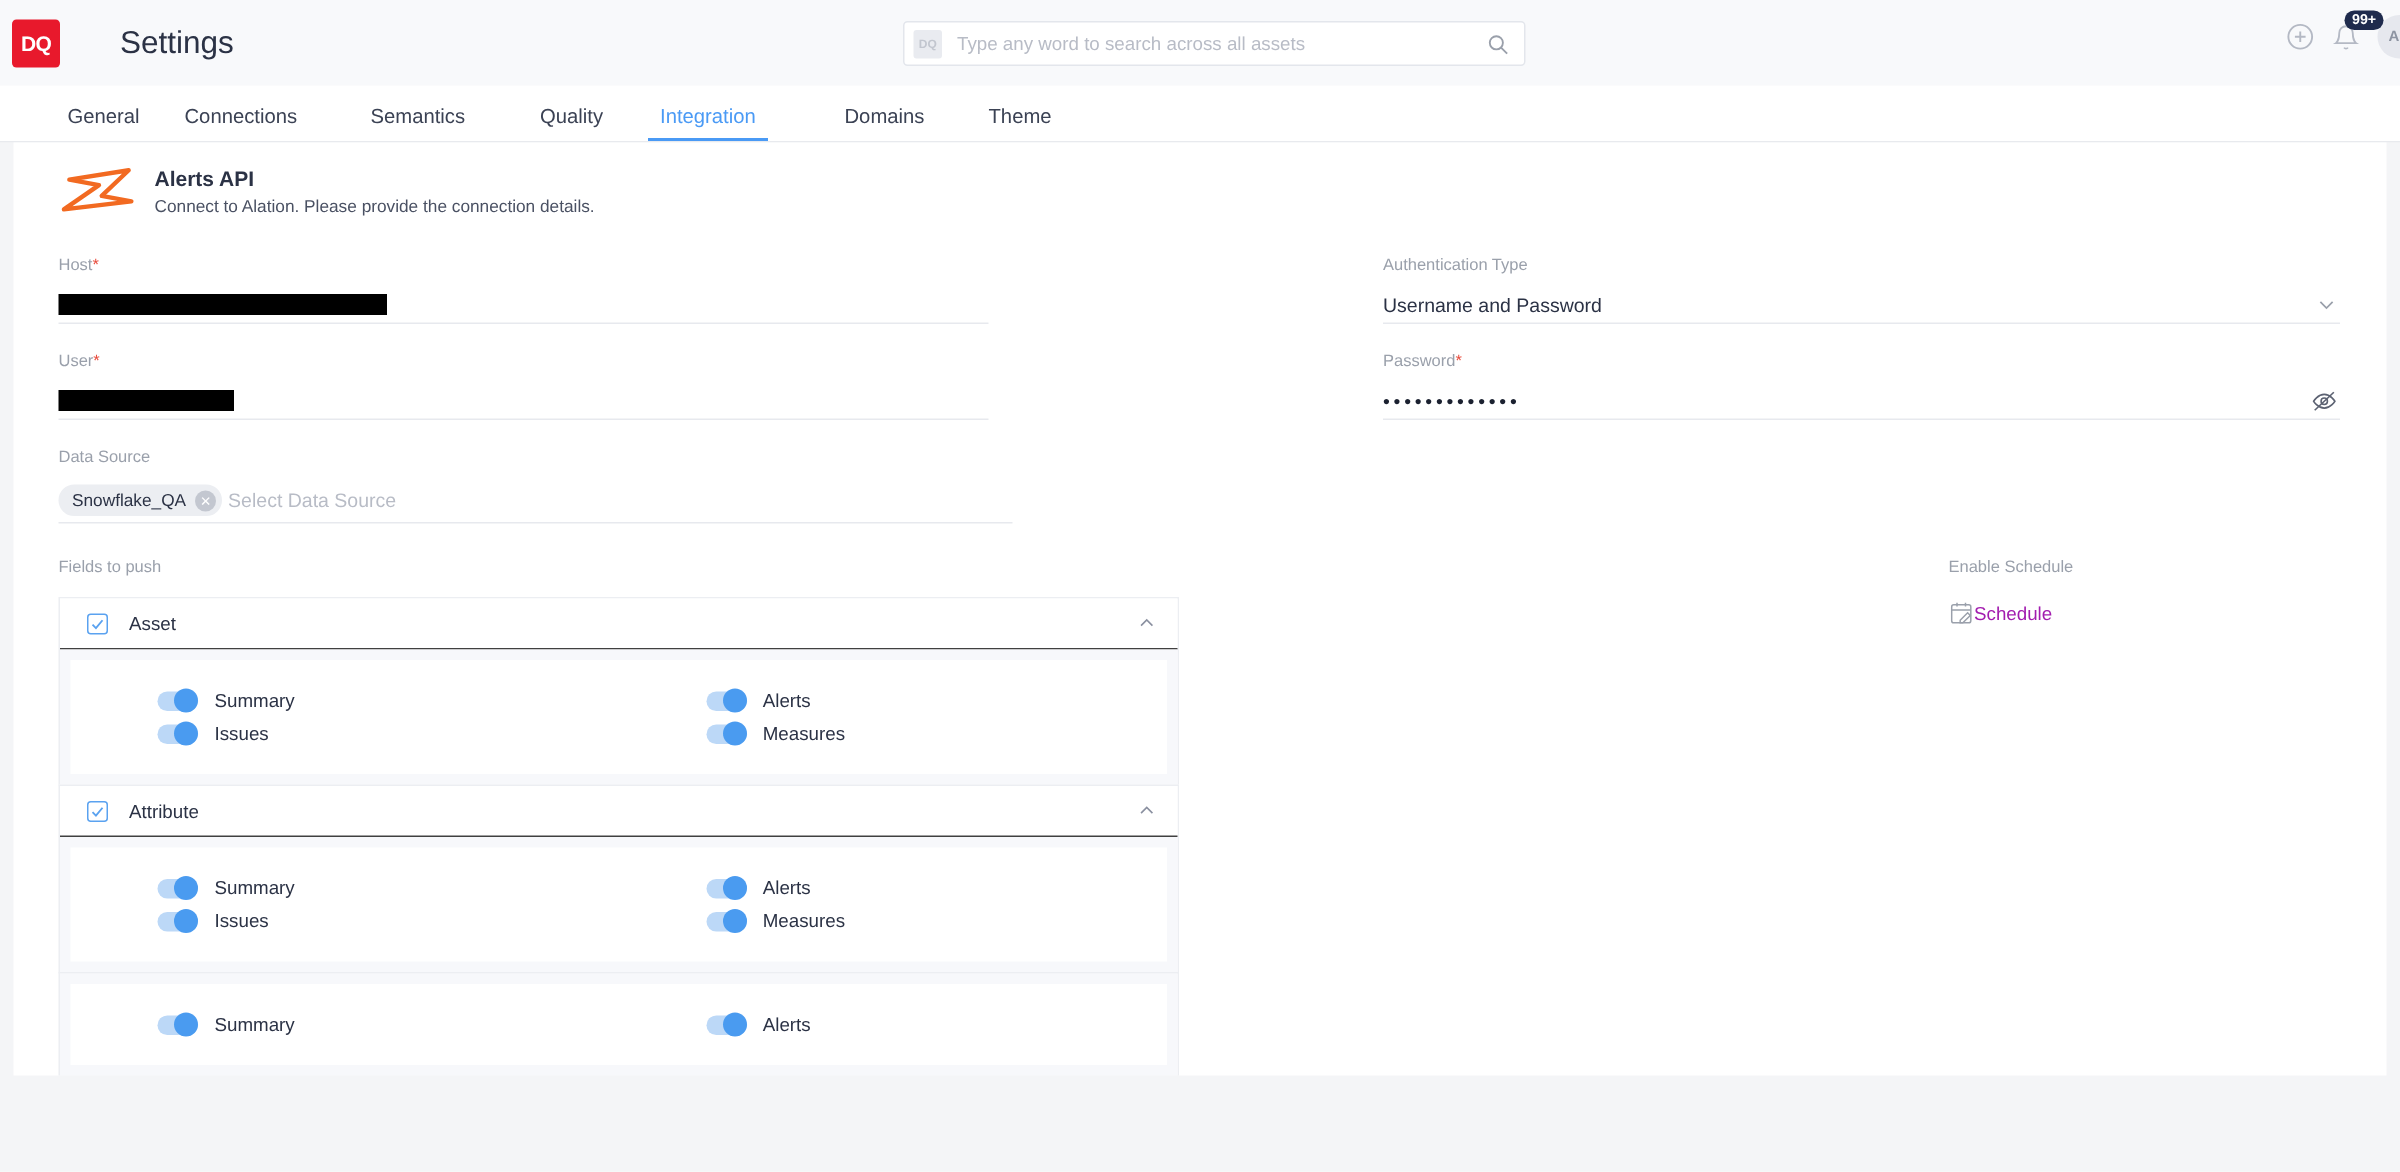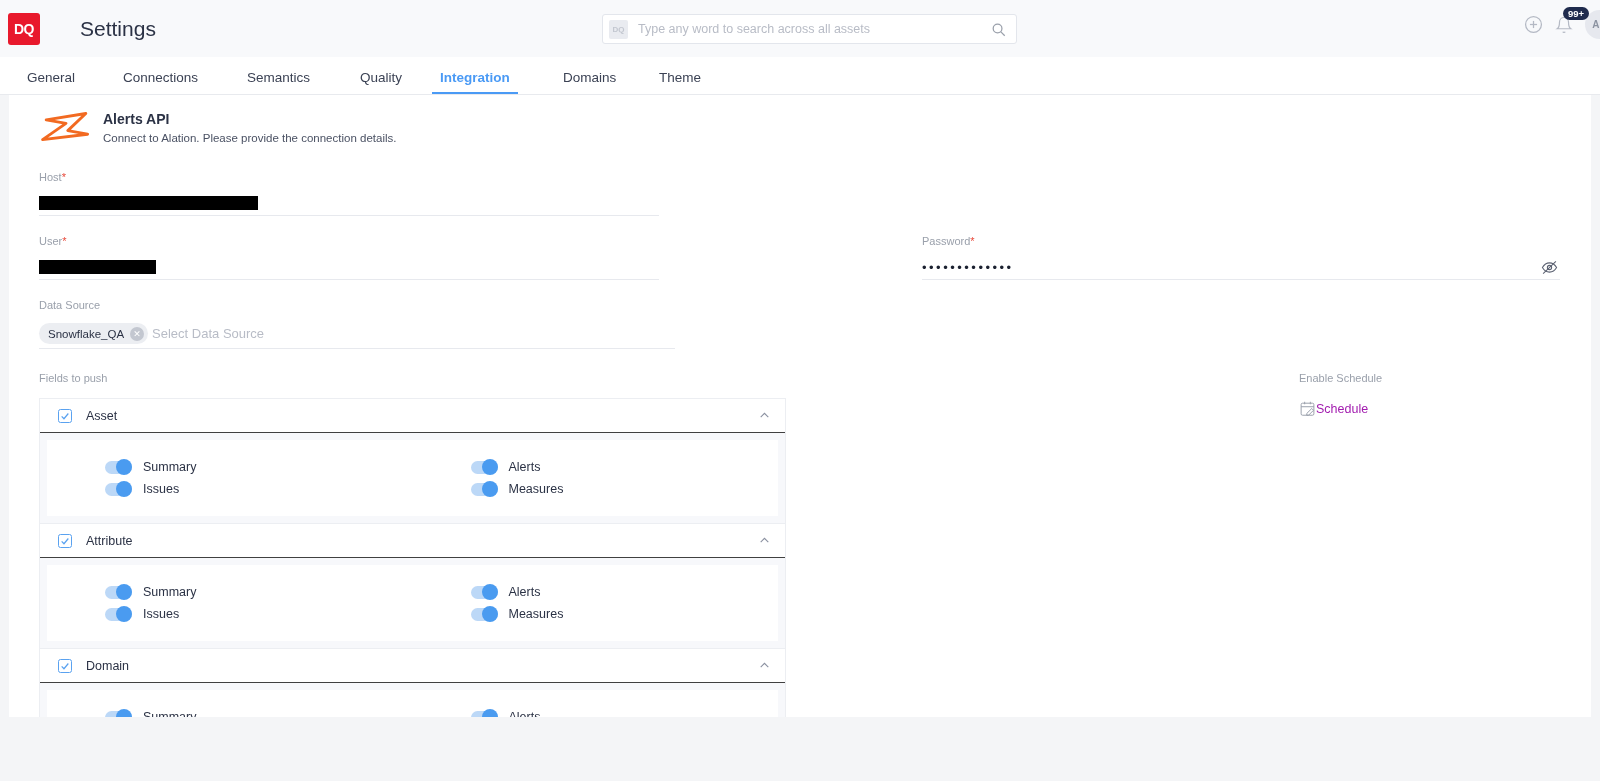--- a/index.html
+++ b/index.html
@@ -70,21 +70,21 @@
   
   .tabs {
     position: absolute; top: 57px; left: 0; width: 1600px; height: 38px;
     background: #fff; border-bottom: 1px solid #e8eaee;
     display: flex; align-items: flex-end;
   }
   .tab {
     font-size: 13.5px; color: #3b4254; padding: 0 0 9px 0;
     margin-left: 0; cursor: pointer; position: relative;
   }
-  .tab.active { color: #4a9af5; font-weight: bold; }
+  .tab.active { color: #4a9af5; }
   .tab.active::after {
     content: ""; position: absolute; left: -8px; right: -8px; bottom: 0;
     height: 2px; background: #4a9af5;
   }
 
   
   .content {
     position: absolute; top: 95px; left: 9px;
     width: 1582px; height: 622px;
     background: #fff; overflow: hidden;
@@ -199,21 +199,21 @@
             <path d="M13.7 21a2 2 0 0 1-3.4 0"></path>
           </svg>
         </span>
         <span class="badge">99+</span>
       </span>
       <span class="avatar">AU</span>
     </div>
   </div>
 
   <div class="tabs" id="tabs-root">
-      <div class="tab" style="position: absolute; left: 27px; bottom: 0px;">General</div>
+      <div class="tab" style="position: absolute; left: 45px; bottom: 0px;">General</div>
       <div class="tab" style="position: absolute; left: 123px; bottom: 0px;">Connections</div>
       <div class="tab" style="position: absolute; left: 247px; bottom: 0px;">Semantics</div>
       <div class="tab" style="position: absolute; left: 360px; bottom: 0px;">Quality</div>
       <div class="tab active" style="position: absolute; left: 440px; bottom: 0px;">Integration</div>
       <div class="tab" style="position: absolute; left: 563px; bottom: 0px;">Domains</div>
       <div class="tab" style="position: absolute; left: 659px; bottom: 0px;">Theme</div>
     </div>
 
   <div class="content">
 
@@ -238,20 +238,31 @@
 
     <div style="position:absolute; left:30px; top:140px; width:620px;">
       <div class="field-label">
         <span>User</span><span class="req">*</span>
       </div>
       <div class="underline-field">
         <div class="redacted" style="width:117px;"></div>
       </div>
     </div>
 
+    <div style="position:absolute; left:913px; top:76px; width:638px;">
+      <div class="field-label">Authentication Type</div>
+      <div class="underline-field">
+        <span class="fvalue">Username and Password</span>
+        <span style="position:absolute; right:2px; color:#9aa0ab; display:flex;">
+          <svg width="14" height="14" viewBox="0 0 24 24" fill="none" stroke="currentColor" stroke-width="2">
+              <polyline points="5,9 12,16 19,9"></polyline>
+            </svg>
+        </span>
+      </div>
+    </div>
 
     <div style="position:absolute; left:913px; top:140px; width:638px;">
       <div class="field-label">
         <span>Password</span><span class="req">*</span>
       </div>
       <div class="underline-field">
         <span class="dots">•••••••••••••</span>
         <span style="position:absolute; right:2px; color:#5c6272; display:flex;">
           <svg width="17" height="17" viewBox="0 0 24 24" fill="none" stroke="currentColor" stroke-width="1.5">
             <path d="M2 12s3.8-6.5 10-6.5S22 12 22 12s-3.8 6.5-10 6.5S2 12 2 12z"></path>
@@ -360,33 +371,20 @@
                     <span class="switch">
                       <span class="knob"></span>
                     </span>
                     <span class="tgl-label">Measures</span>
                   </div>
                 </div>
               </div>
             </div>
           </div>
           <div class="acc" style="margin-top: -1px;">
-            <div class="acc-head">
-              <span class="cbox">
-                <svg width="10" height="10" viewBox="0 0 24 24" fill="none" stroke="#5aa2f0" stroke-width="3">
-                  <polyline points="4,13 9.5,18.5 20,6"></polyline>
-                </svg>
-              </span>
-              <span class="acc-title">Domain</span>
-              <span class="chev">
-                <svg width="13" height="13" viewBox="0 0 24 24" fill="none" stroke="currentColor" stroke-width="2">
-                  <polyline points="5,15 12,8 19,15"></polyline>
-                </svg>
-              </span>
-            </div>
             <div class="acc-body">
               <div class="acc-inner">
                 <div class="tgl-grid">
                   <div class="tgl-cell">
                     <span class="switch">
                       <span class="knob"></span>
                     </span>
                     <span class="tgl-label">Summary</span>
                   </div>
                   <div class="tgl-cell">

